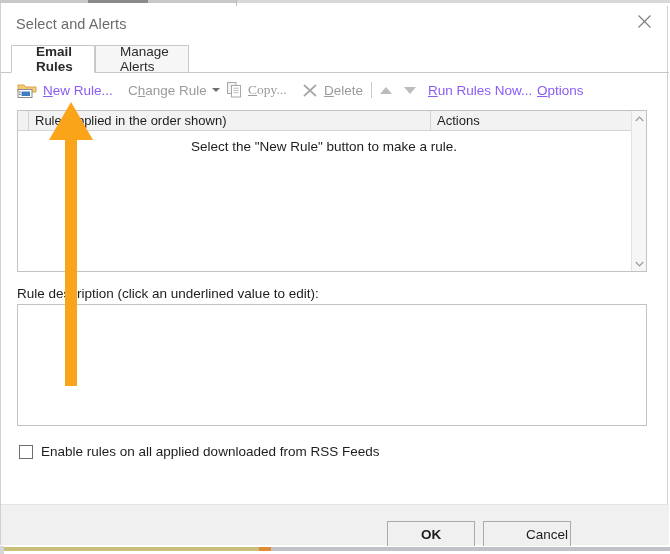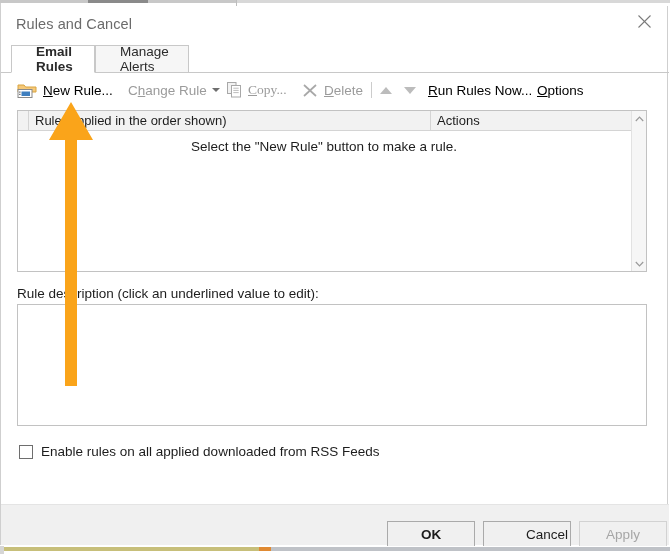--- a/index.html
+++ b/index.html
@@ -138,21 +138,21 @@
     width: 668px;
     height: 34px;
   }
   .tb-item {
     position: absolute;
     top: 0;
     height: 34px;
     display: flex;
     align-items: center;
     font-size: 13.5px;
-    color: #000000;
+    color: #8b5cf6;
     white-space: nowrap;
     cursor: pointer;
   }
   .tb-item.disabled { color: #9b9b9b; cursor: default; }
   .tb-label .u { text-decoration: underline; }
   .tb-icon {
     display: inline-block;
     margin-right: 6px;
     line-height: 0;
   }
@@ -382,21 +382,21 @@
   <div class="seg-b"></div>
   <div class="seg-c"></div>
   <div class="seg-d"></div>
   <div class="vline1"></div>
   <div class="vline2"></div>
 </div>
 
 <div class="dialog">
 
   <div class="titlebar">
-    <div class="title-text">Rules and Cancel</div>
+    <div class="title-text">Select and Alerts</div>
     <div class="close-btn">
       <svg width="15" height="15" viewBox="0 0 15 15">
         <line x1="1.5" y1="1.5" x2="13.5" y2="13.5" stroke="#7a7a7a" stroke-width="1.1"></line>
         <line x1="13.5" y1="1.5" x2="1.5" y2="13.5" stroke="#7a7a7a" stroke-width="1.1"></line>
       </svg>
     </div>
   </div>
 
   <div class="tabstrip">
     <div class="tab-baseline"></div>
@@ -501,21 +501,20 @@
 
   <div class="chk-row">
     <div class="chk-box"></div>
     <div class="chk-label">Enable rules on all applied downloaded from RSS Feeds</div>
   </div>
 
   <div class="footer-sep"></div>
   <div class="footer">
     <button class="btn btn-ok">OK</button>
     <button class="btn btn-cancel">Cancel</button>
-    <button class="btn btn-apply disabled">Apply</button>
   </div>
 </div>
 
 <div class="bottom-strip">
   <div class="bs-left"></div>
   <div class="bs-olive"></div>
   <div class="bs-orange"></div>
   <div class="bs-grey"></div>
 </div>
 

